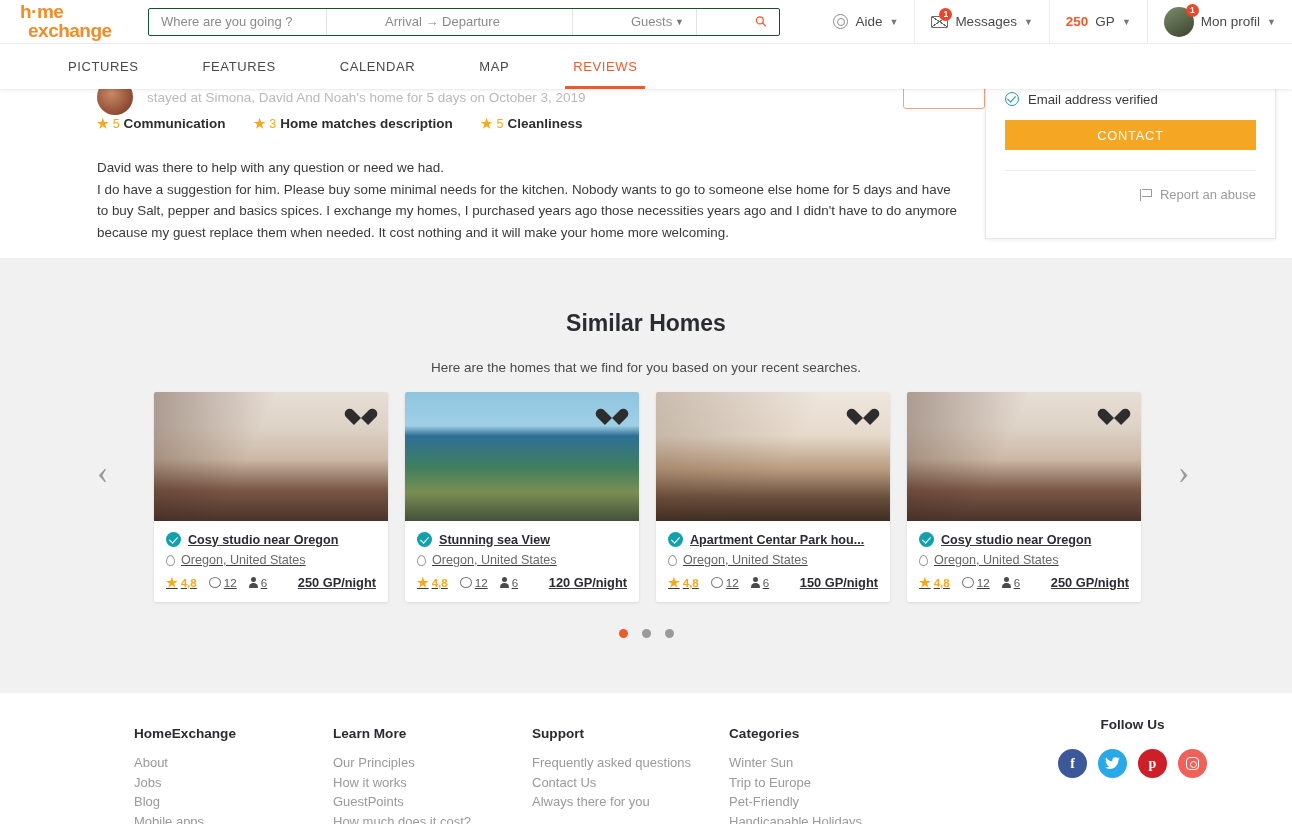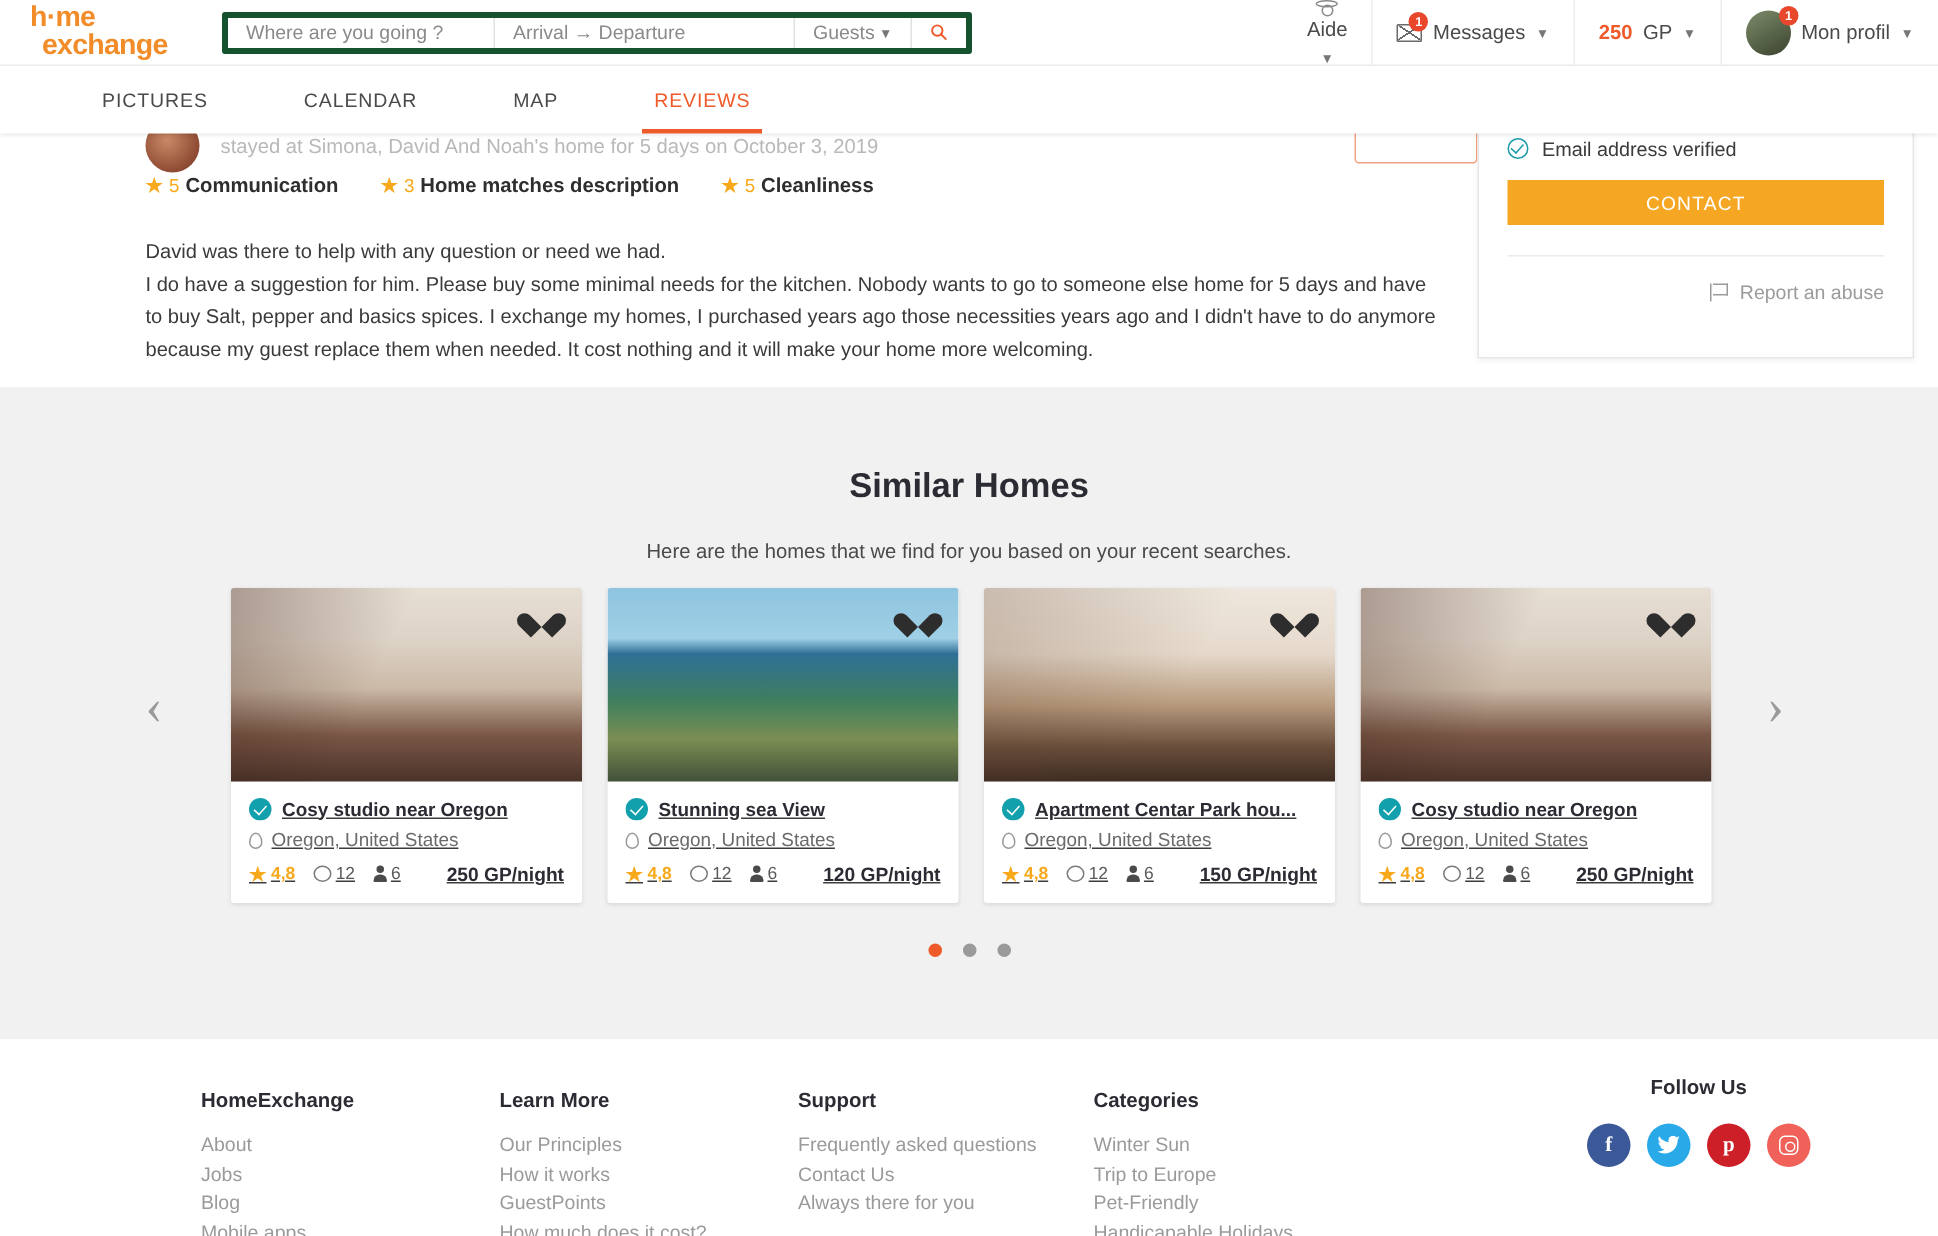--- a/index.html
+++ b/index.html
@@ -15,32 +15,32 @@
   
   .header {
     position: absolute; top: 0; left: 0; width: 1292px; height: 44px;
     background: #fff; display: flex; align-items: center;
     border-bottom: 1px solid #ececec; z-index: 40;
   }
   .logo { width: 148px; padding-left: 20px; display: flex; align-items: center; }
   .logo-txt { line-height: 0.95; }
   .logo-l1 { font-size: 19px; font-weight: bold; color: #f28c28; letter-spacing: -0.5px; }
   .logo-l2 { font-size: 19px; font-weight: bold; color: #f28c28; letter-spacing: -0.5px; display:block; margin-left: 8px;}
-  .search-wrap { display: flex; align-items: stretch; height: 28px; border: 4px solid #14532d; border-radius: 2px; }
+  .search-wrap { display: flex; align-items: stretch; height: 28px; border: 1px solid #14532d; border-radius: 2px; gap: 46px; }
   .sf { display: flex; align-items: center; padding: 0 12px; font-size: 13px; color: #8a8a8a;
         border-right: 1px solid #e2e2e2; white-space: nowrap; }
   .sf.where { width: 178px; }
   .sf.dates { width: 200px; }
   .sf.guests { width: 78px; justify-content: space-between; }
   .sf.btn { border-right: none; width: 36px; justify-content: center; color: #ef5a2a; }
   .caret { font-size: 9px; color: #777; }
   .header-right { margin-left: auto; display: flex; align-items: stretch; height: 44px; }
   .hr-item { display: flex; align-items: center; gap: 7px; padding: 0 16px; font-size: 13.5px;
              color: #4a4a4a; border-left: 1px solid #ececec; position: relative; }
-  .hr-item:first-child { border-left: none; flex-direction: column; }
+  .hr-item:first-child { border-left: none; }
   .gp-num { color: #ef5a2a; font-weight: bold; }
   .badge { position: absolute; background: #e8472b; color: #fff; font-size: 8.5px; font-weight: bold;
            width: 13px; height: 13px; border-radius: 50%; display: flex; align-items: center;
            justify-content: center; line-height: 1; }
   .badge.msg { left: 24px; top: 8px; }
   .badge.prof { left: 38px; top: 4px; }
   .avatar { width: 30px; height: 30px; border-radius: 50%;
             background: linear-gradient(150deg,#7e8b6a 0%, #5e6b4e 45%, #3b4230 100%); }
   .icon-life { width: 15px; height: 15px; border: 1.6px solid #8a8a8a; border-radius: 50%; position: relative; }
   .icon-life:after { content:""; position:absolute; width:6px; height:6px; border:1.6px solid #8a8a8a;
@@ -212,20 +212,21 @@
         <span class="avatar"></span>
         <span class="badge prof">1</span>
         <span>Mon profil</span>
         <span class="caret">▼</span>
       </div>
     </div>
   </div>
 
   <div class="tabs">
     <div class="tab">PICTURES</div>
+    <div class="tab">FEATURES</div>
     <div class="tab">CALENDAR</div>
     <div class="tab">MAP</div>
     <div class="tab active">REVIEWS</div>
   </div>
 
   <div class="review-area">
     <div class="review-line">
       <span class="rev-avatar"></span>
       <span class="rev-sub">stayed at Simona, David And Noah's home for 5 days on October 3, 2019</span>
     </div>

